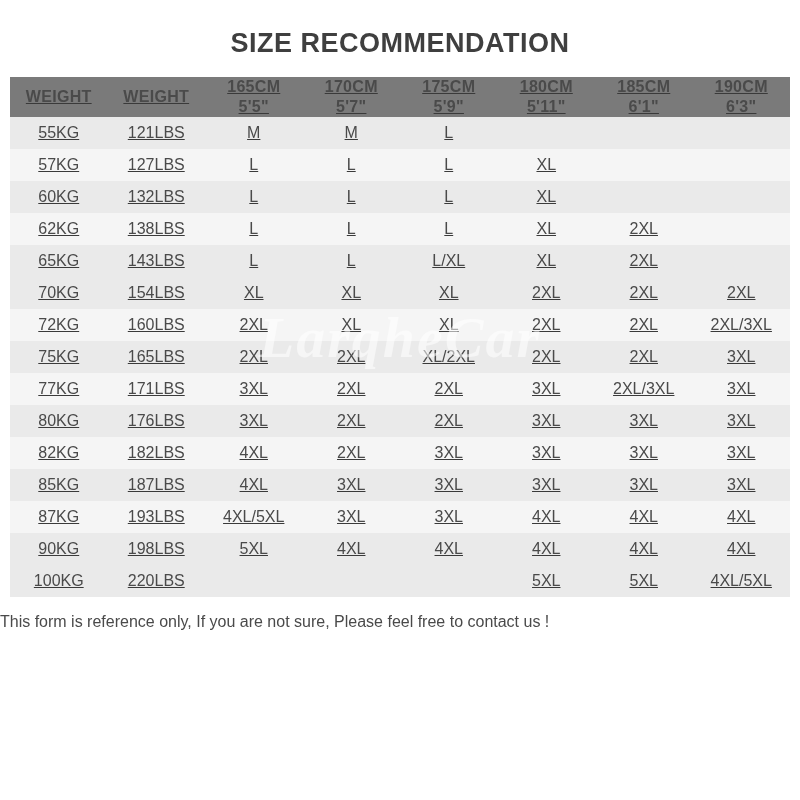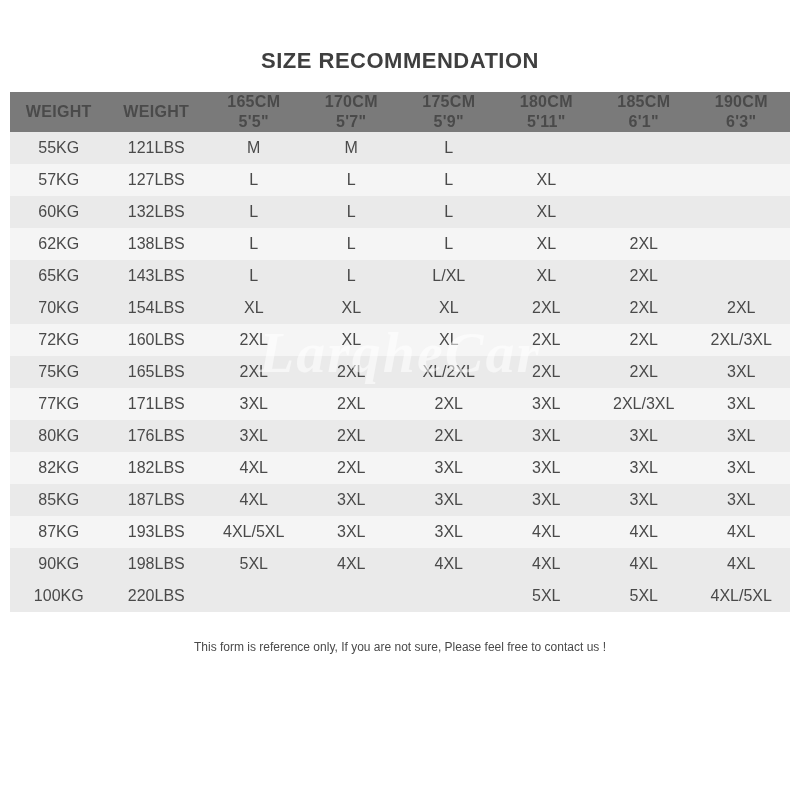--- a/index.html
+++ b/index.html
@@ -17,36 +17,36 @@
   .page {
     position: relative;
     width: 800px;
     height: 800px;
     box-sizing: border-box;
     display: flex;
     flex-direction: column;
   }
   .title {
     text-align: center;
-    font-size: 22px;
+    font-size: 27px;
     font-weight: bold;
     letter-spacing: 0.5px;
     color: #3f3f3f;
     padding: 28px 0 18px 0;
-    margin-top: 20px;
   }
   .table-wrap {
     position: relative;
     margin: 0 10px;
     flex: 0 0 auto;
   }
   table.size-table {
     border-collapse: collapse;
     width: 780px;
     table-layout: fixed;
+    text-decoration: underline;
   }
   table.size-table th,
   table.size-table td {
     text-align: center;
     vertical-align: middle;
     font-size: 16px;
     color: #4a4a4a;
     height: 32px;
     padding: 0;
     border: none;
@@ -86,24 +86,23 @@
     font-size: 58px;
     font-weight: bold;
     color: rgba(255,255,255,0.55);
     letter-spacing: 2px;
     white-space: nowrap;
     pointer-events: none;
     font-family: "Liberation Serif", serif;
     font-style: italic;
   }
   .footnote {
-    text-align: center;
-    font-size: 12px;
+    font-size: 16px;
     color: #4a4a4a;
-    padding: 28px 0 0 0;
+    padding: 16px 0 0 0;
   }
 </style>
 </head>
 <body>
 
 <div class="page">
 
   <div class="title">SIZE RECOMMENDATION</div>
 
   <div class="table-wrap">

